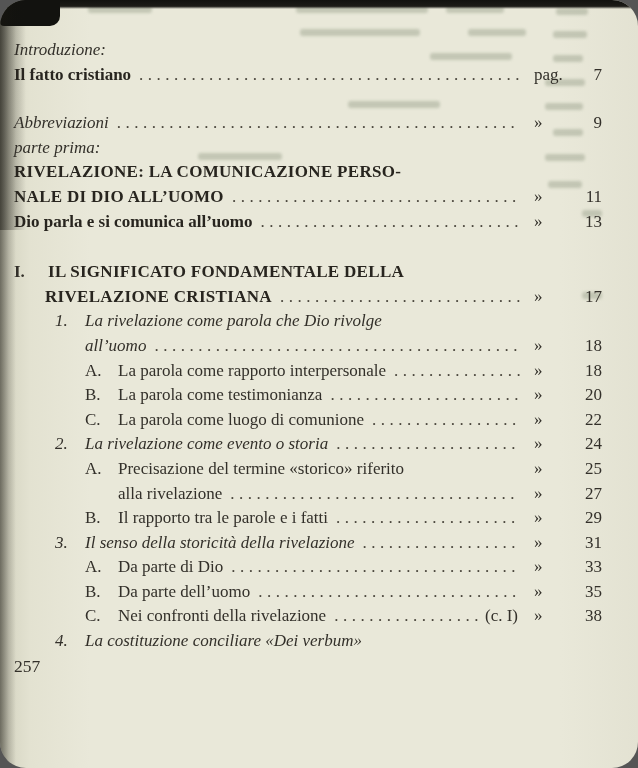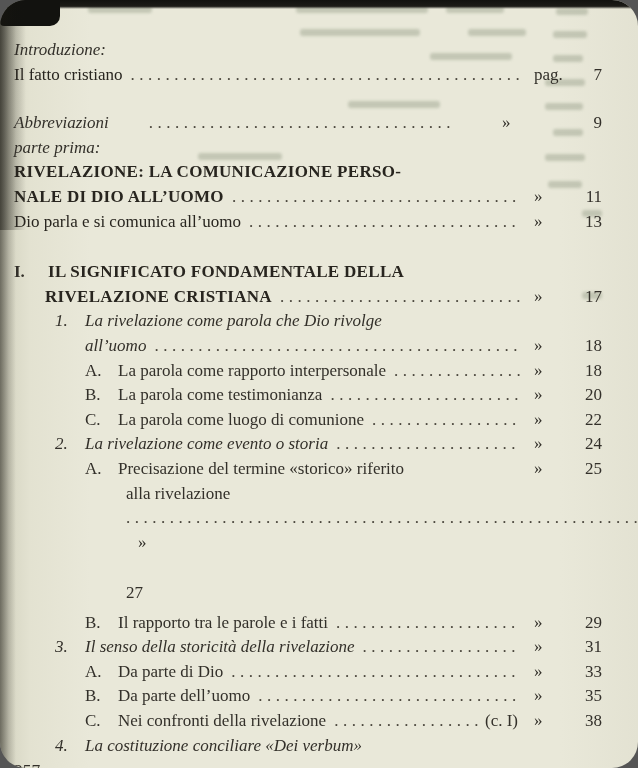--- a/index.html
+++ b/index.html
@@ -45,36 +45,36 @@
   .row {
     display: flex; align-items: baseline;
     min-height: 24.6px; line-height: 24.6px;
     font-size: 17px;
   }
   .num { flex: 0 0 30px; }
   .w-roman { flex: 0 0 34px; font-weight: 700; }
   .w-sub { flex: 0 0 33px; }
   .label { white-space: nowrap; }
   .ital { font-style: italic; }
-  .bold { font-weight: 400; color: #28251f; text-align: center; }
+  .bold { font-weight: 700; color: #28251f; text-align: center; }
   .caps { font-weight: 700; letter-spacing: 0.3px; color: #28251f; }
   .dots {
     flex: 1 1 auto; overflow: hidden; white-space: nowrap;
     letter-spacing: 4.5px; margin: 0 2px 0 8px; color: #4a463c;
   }
   .spacer { flex: 1 1 auto; }
   .note { white-space: nowrap; margin-right: 4px; }
   .marker { flex: 0 0 50px; box-sizing: border-box; padding-left: 12px; white-space: nowrap; }
   .page { flex: 0 0 30px; text-align: right; }
   .ind-h2 { padding-left: 31px; }
   .ind-1 { padding-left: 41px; }
   .ind-2 { padding-left: 71px; }
   .ind-c1 { padding-left: 71px; align-items: flex-end; }
-  .ind-c2 { padding-left: 104px; flex-direction: column; }
-  .gap-sm { margin-top: 24px; gap: 32px; }
+  .ind-c2 { padding-left: 104px; }
+  .gap-sm { margin-top: 24px; }
   .gap-lg { }
   .gap-md { margin-top: 26px; }
   .footer-row {
     display: flex; justify-content: flex-start;
     margin-top: 0px; font-size: 17.5px; line-height: 24.6px;
   }
 </style>
 </head>
 <body>
 

